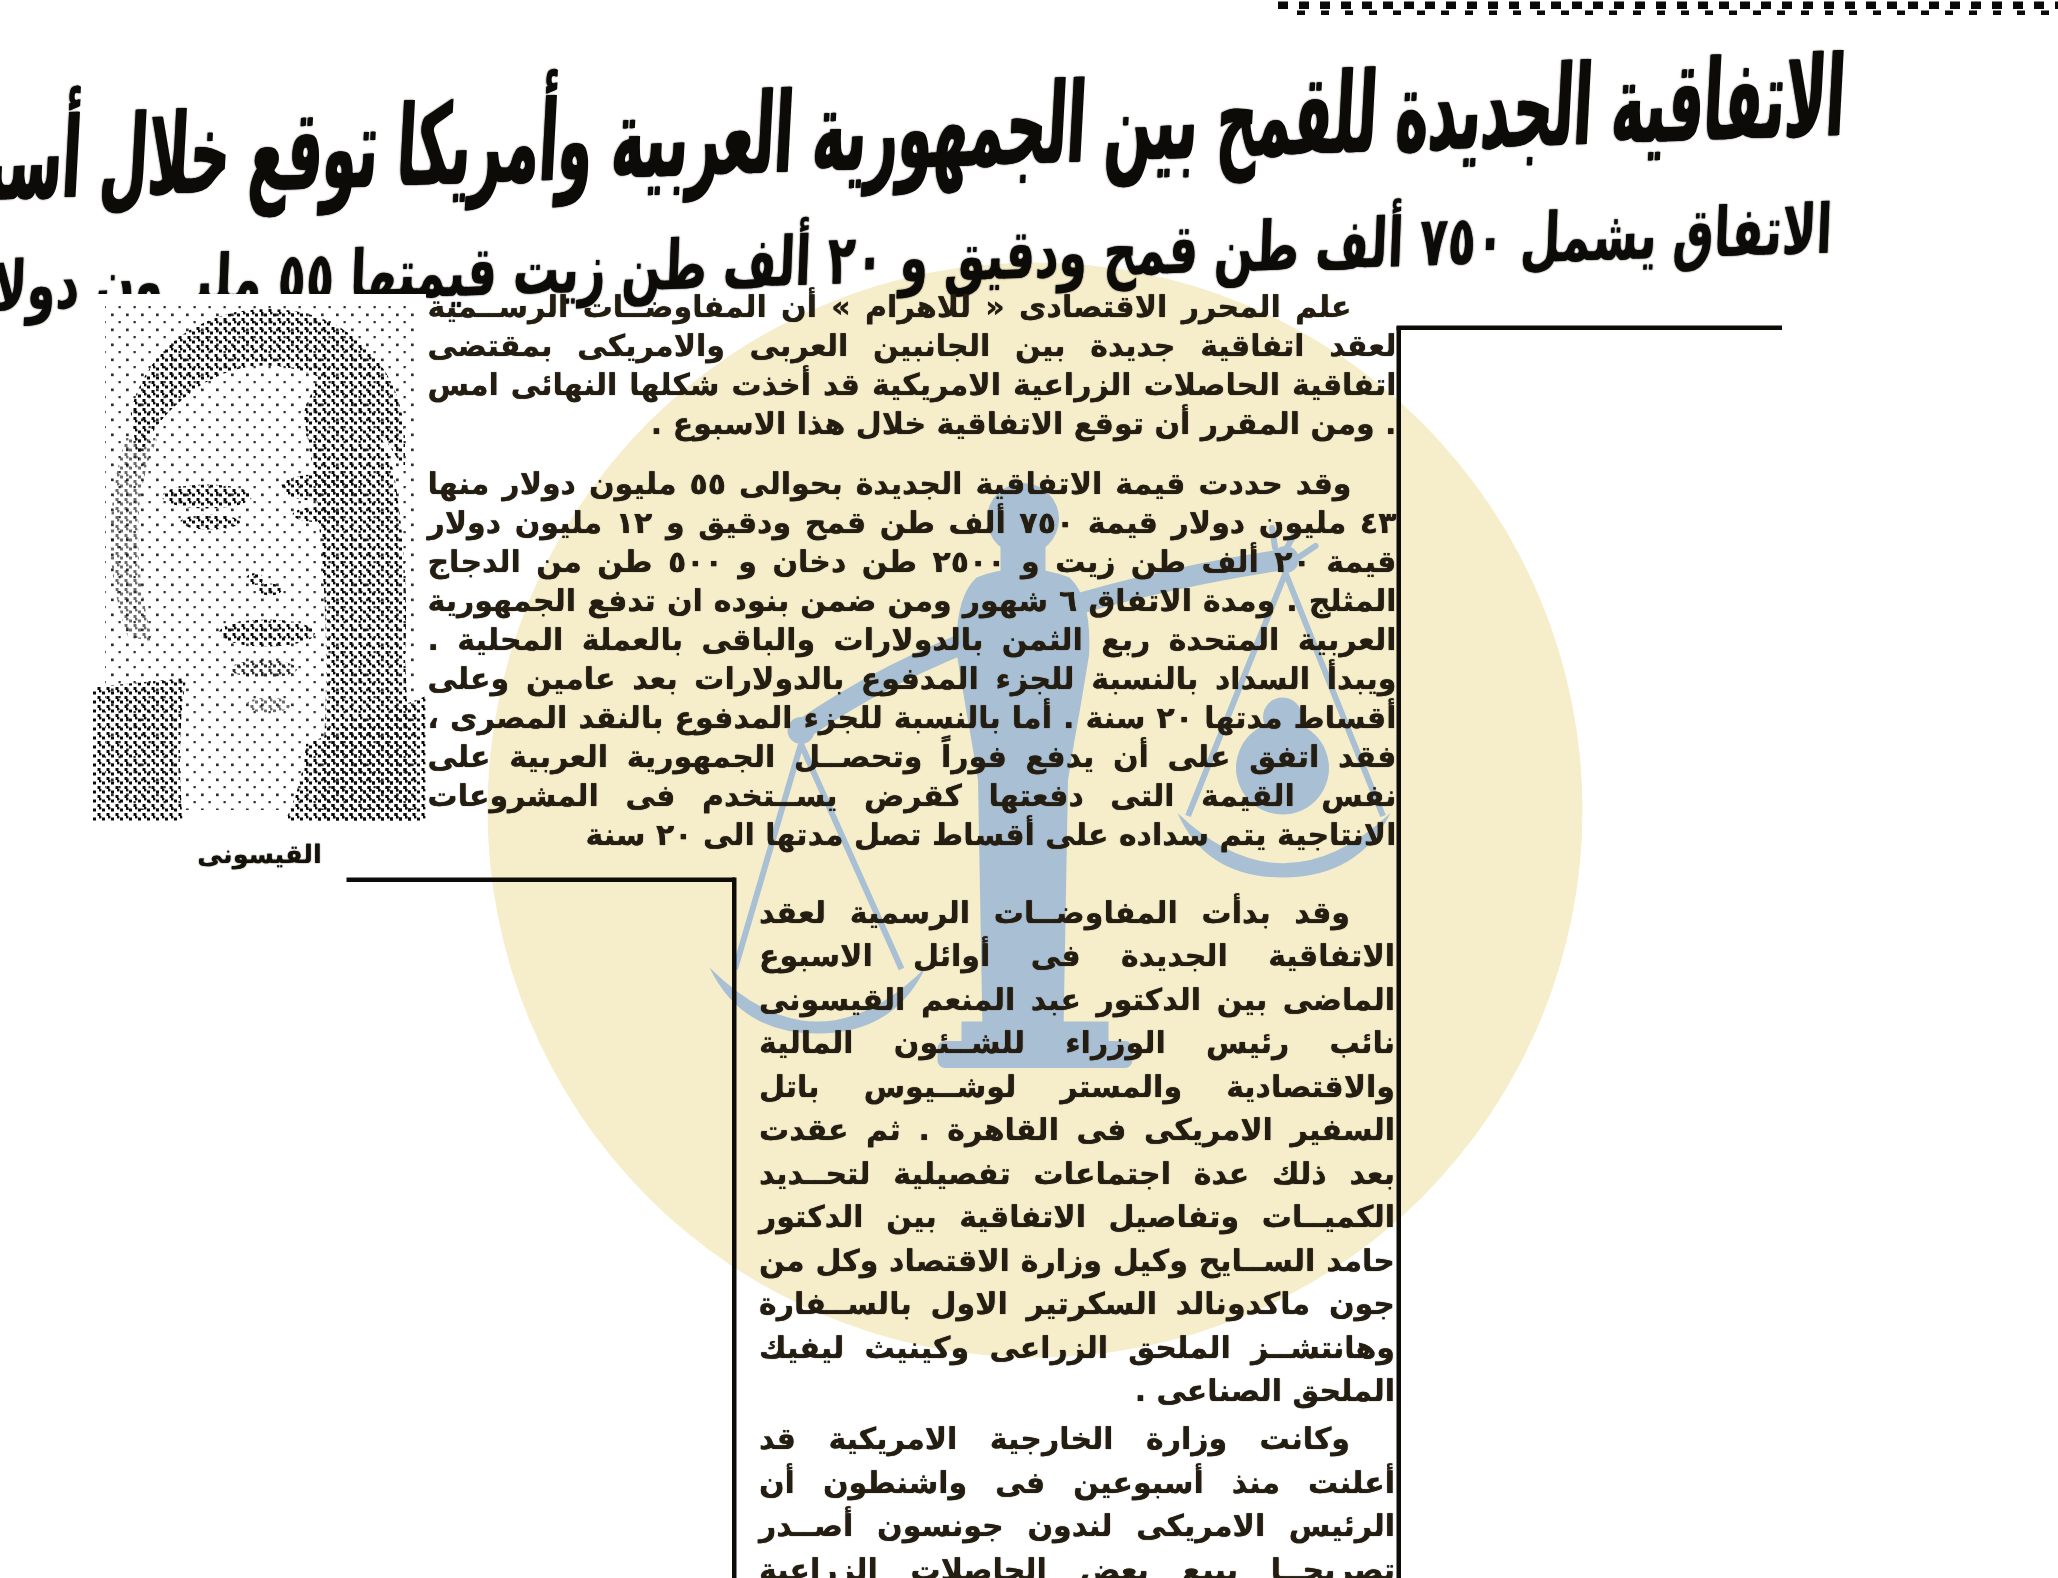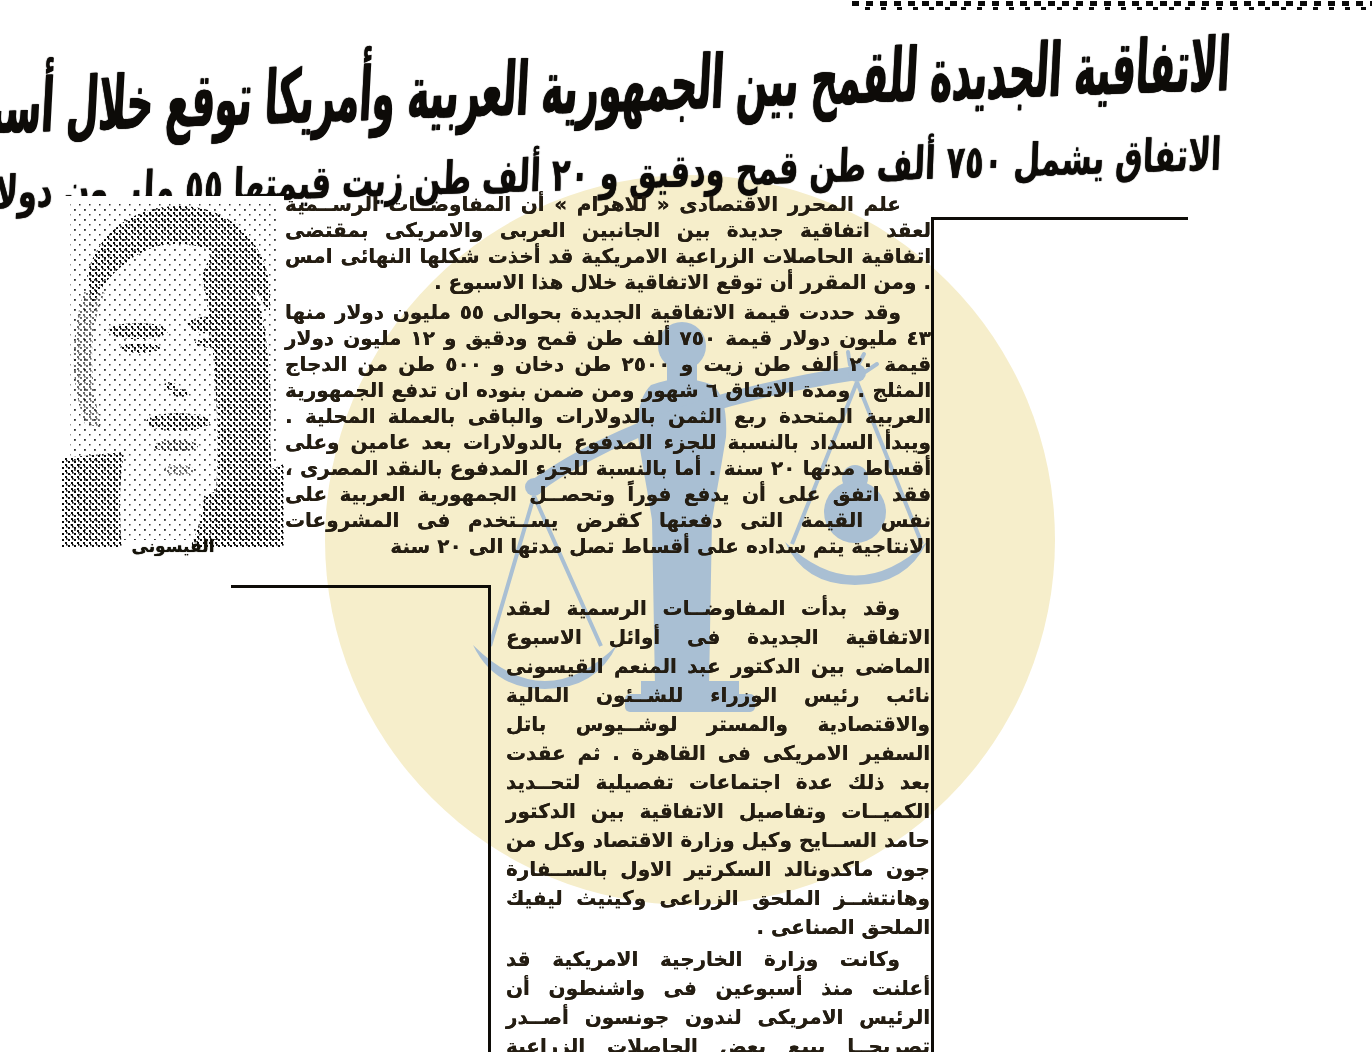--- a/index.html
+++ b/index.html
@@ -31,34 +31,34 @@
     position:absolute; right:150px; top:126px; height:56px; line-height:56px;
     direction:rtl; white-space:nowrap;
     font-weight:bold; font-size:35px; color:#0d0b08;
     transform:rotate(-1.8deg) skewX(-4deg) scale(0.88,1.30);
     transform-origin:100% 50%;
     text-shadow:0 0 1px #0d0b08;
   }
   
   .photo { position:absolute; left:62px; top:196px; width:222px; height:352px; }
   .photo-caption {
-    position:absolute; left:62px; top:536px; width:222px;
+    position:absolute; left:62px; top:560px; width:222px;
     text-align:center; direction:rtl;
     font-weight:bold; font-size:17px; color:#141209;
     text-shadow:0 0 0.8px #141209;
   }
   
   .col {
     position:absolute; direction:rtl; text-align:justify;
     font-weight:bold; color:#241d12;
     text-shadow:0 0 0.6px currentColor;
   }
   .col p { text-indent:30px; }
   .col-wide { left:285px; top:191px; width:646px; font-size:20px; line-height:26px; }
-  .col-wide p + p { margin-top:4px; }
+  .col-wide p + p { margin-top:14px; }
   .col-narrow { left:506px; top:594px; width:424px; font-size:20px; line-height:29px; }
   .col-narrow p + p { margin-top:3px; }
   
   .rule { position:absolute; background:#0e0c08; }
   .rule-right-v  { left:931px; top:218px; width:3px;  height:834px; }
   .rule-right-h  { left:931px; top:217px; width:257px; height:3px; }
   .rule-left-h   { left:231px; top:585px; width:259px; height:3px; }
   .rule-left-v   { left:488px; top:585px; width:3px;  height:467px; }
   
   .watermark { position:absolute; left:0; top:0; width:100%; height:100%; pointer-events:none; }

